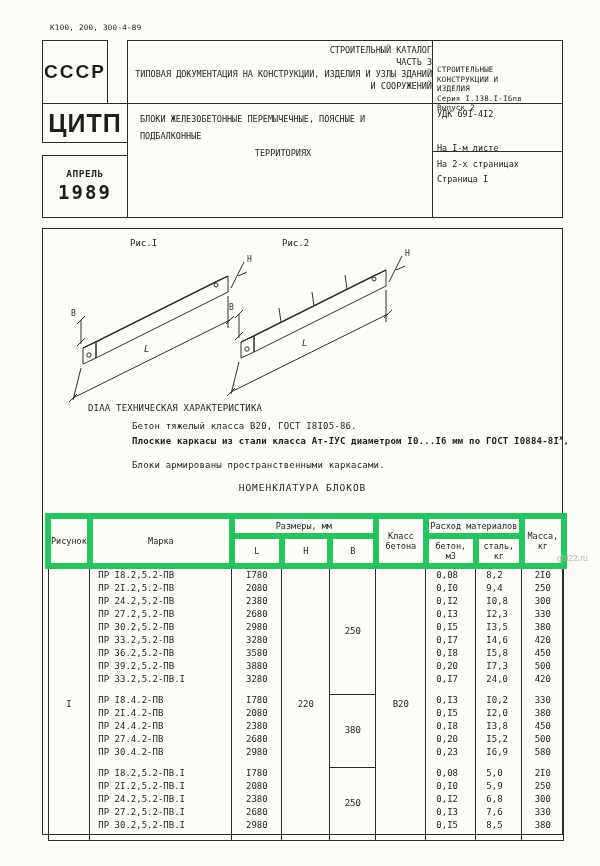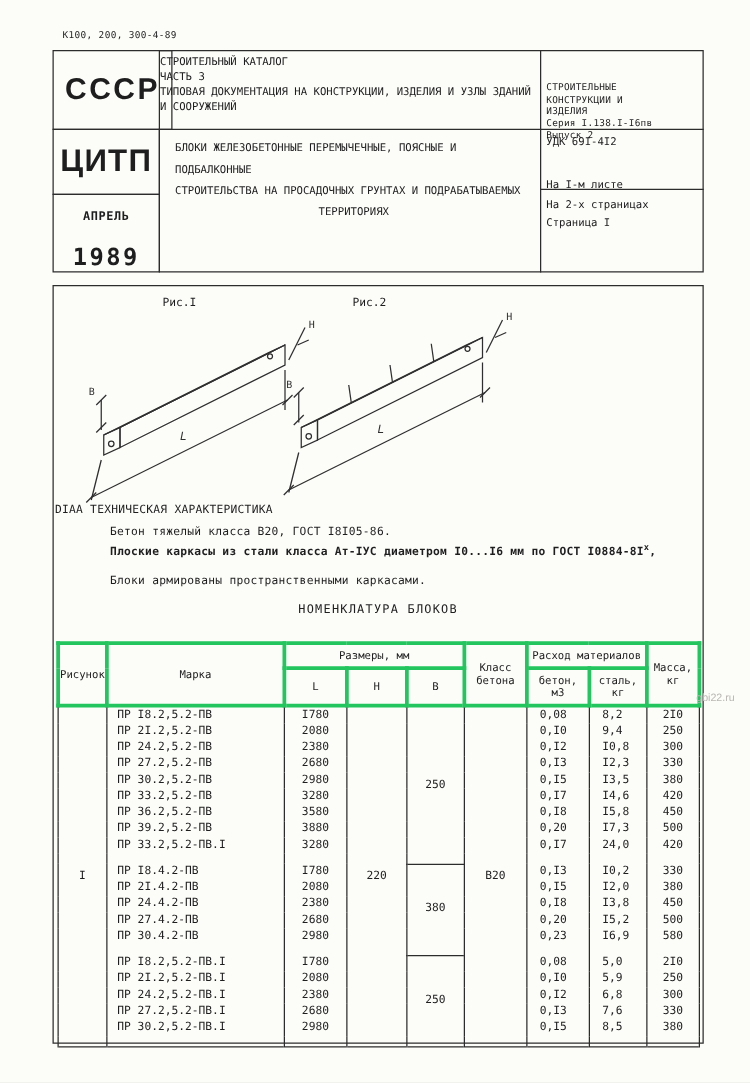--- a/index.html
+++ b/index.html
@@ -8,42 +8,42 @@
     position:relative; width:600px; height:866px; margin:0 auto;
     background:#fcfcf9; color:#1e1e1e; overflow:hidden;
     font-family:"DejaVu Sans Mono","Liberation Mono",monospace;
   }
   .abs { position:absolute; }
   .box { position:absolute; border:1px solid #2c2c2c; }
   .hl  { position:absolute; height:1px; background:#2c2c2c; }
   .vl  { position:absolute; width:1px;  background:#2c2c2c; }
 
   .code { left:50px; top:23px; font-size:7.5px; letter-spacing:.3px; }
-  .cccp { left:42px; top:40px; width:96px; height:64px; display:flex; align-items:center; justify-content:center;
-          font-family:"Liberation Sans",sans-serif; font-weight:bold; font-size:24px; letter-spacing:2px; }
-  .citp { left:42px; top:103px; width:86px; height:53px; display:flex; align-items:center; justify-content:center;
+  .cccp { left:42px; top:40px; width:66px; height:64px; display:flex; align-items:center; justify-content:center;
+          font-family:"Liberation Sans",sans-serif; font-weight:bold; font-size:19px; letter-spacing:2px; }
+  .citp { left:42px; top:103px; width:86px; height:40px; display:flex; align-items:center; justify-content:center;
           font-family:"Liberation Sans",sans-serif; font-weight:bold; font-size:25px; letter-spacing:1px; }
   .date { left:42px; top:155px; width:86px; height:63px; text-align:center; }
   .date .m { font-size:9.5px; margin-top:12px; letter-spacing:.5px;font-weight:bold; }
-  .date .y { font-size:19px; font-weight:bold; letter-spacing:2px; margin-top:16px; }
-
-  .catalog { left:128px; top:44px; width:304px; text-align:left; font-size:8.5px; line-height:12px; }
+  .date .y { font-size:19px; font-weight:bold; letter-spacing:2px; margin-top:2px; }
+
+  .catalog { left:128px; top:44px; width:304px; text-align:right; font-size:8.5px; line-height:12px; }
   .series  { left:437px; top:44px; font-size:7.5px; line-height:9.5px; letter-spacing:.2px;margin-top:21px; }
   .udk     { left:437px; top:109px; font-size:8.5px; }
   .sheets  { left:437px; top:141px; font-size:8.5px; line-height:15.5px; }
   .blocktitle { left:140px; top:111px; width:286px; font-size:8.5px; line-height:17px; }
   .blocktitle .c { text-align:center; }
 
   .figlabel { font-size:9px; }
-  .tech { font-size:9px; letter-spacing:.2px; }
+  .tech { font-size:9px; letter-spacing:.2px;padding-left:44px; }
   .tech sup { font-size:7px; }
   .nomhead { left:42px; top:482px; width:521px; text-align:center; font-size:9.5px; letter-spacing:1px; }
 
   #nom-table { position:absolute; left:45px; top:513px; border-collapse:collapse; table-layout:fixed; border:1px solid #2c2c2c; }
-  #nom-table th { border:3px solid #22c55e; font-weight:normal; font-size:8.5px; line-height:10px;
+  #nom-table th { border:6px solid #22c55e; font-weight:normal; font-size:8.5px; line-height:10px;
                   text-align:center; vertical-align:middle; }
   #nom-table thead tr:nth-child(1) th { height:20px; }
   #nom-table thead tr:nth-child(2) th { height:30px; }
   #nom-table td { border-left:1px solid #2c2c2c; border-right:1px solid #2c2c2c;
                   font-size:9px; line-height:13px; height:13px; padding:0;
                   text-align:center; vertical-align:middle; }
   #nom-table td.c-mark { text-align:left; padding-left:8px; }
   #nom-table td.c-numl { text-align:left; padding-left:10px; }
   #nom-table td.b-cell { border-bottom:1px solid #2c2c2c; }
   #nom-table tr.spacer td { height:8px; line-height:8px; }
@@ -88,21 +88,20 @@
   <div class="abs udk">УДК 69I-4I2</div>
 
   <div class="abs sheets">
     <div>На I-м листе</div>
     <div>На 2-х страницах</div>
     <div>Страница I</div>
   </div>
 
   <div class="abs blocktitle">
     <div>БЛОКИ ЖЕЛЕЗОБЕТОННЫЕ ПЕРЕМЫЧЕЧНЫЕ, ПОЯСНЫЕ И ПОДБАЛКОННЫЕ</div>
-    <div>СТРОИТЕЛЬСТВА НА ПРОСАДОЧНЫХ ГРУНТАХ И ПОДРАБАТЫВАЕМЫХ</div>
     <div class="c">ТЕРРИТОРИЯХ</div>
   </div>
 
   <div class="box" style="left:42px;top:228px;width:521px;height:607px;"></div>
 
   <div class="abs figlabel" style="left:130px;top:238px;">Рис.I</div>
   <div class="abs figlabel" style="left:282px;top:238px;">Рис.2</div>
 
   <svg class="abs" style="left:48px;top:246px;" width="420" height="160" viewBox="0 0 420 160">
     <defs>

